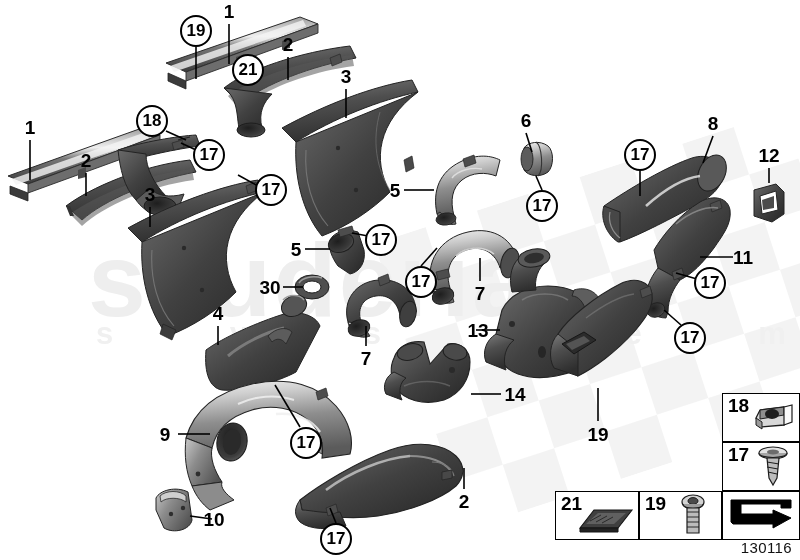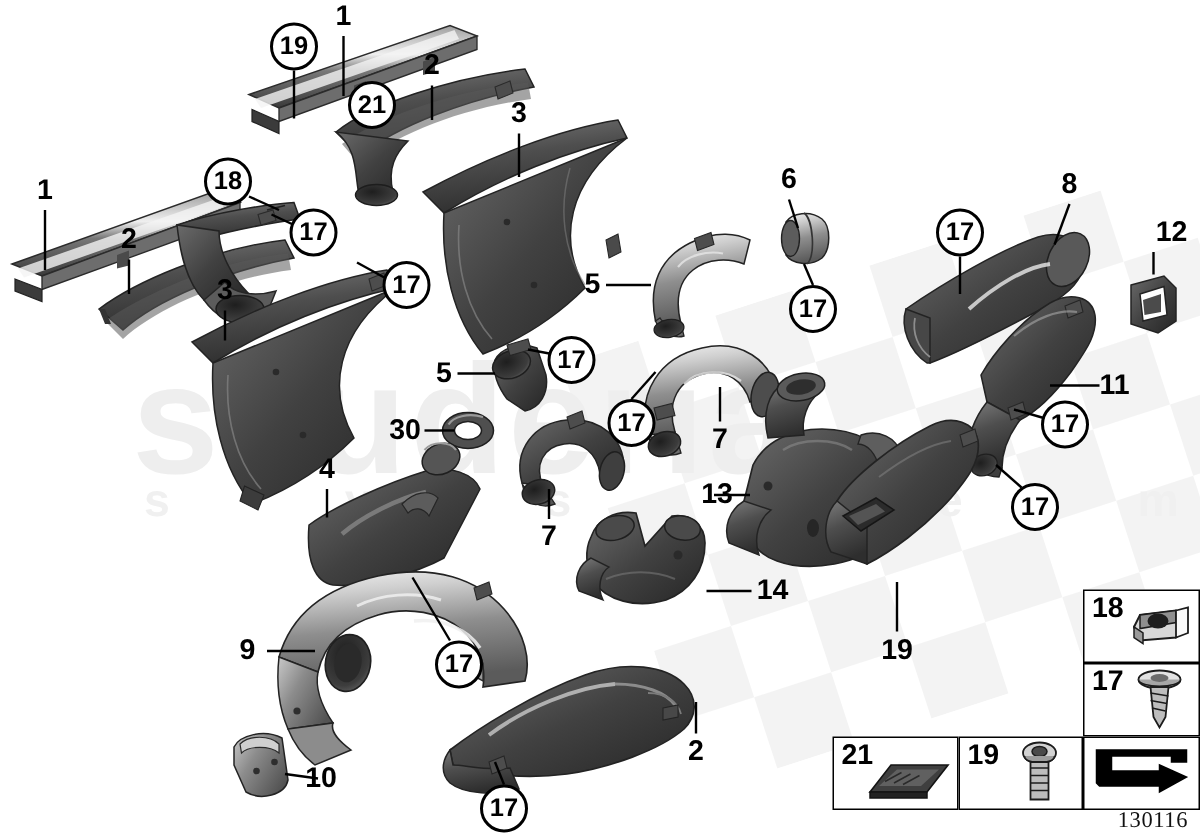--- a/index.html
+++ b/index.html
@@ -106,21 +106,20 @@
     color:#000;
     line-height:1;
   }
   #diagram-id{
     position:absolute;
     right:8px; bottom:4px;
     font-size:15px;
     color:#111;
     letter-spacing:.4px;
     z-index:6;
-    font-family:Liberation Serif, serif;
   }
 </style>
 </head>
 <body>
 
 <div id="sheet">
 
   <div id="watermark">
     <svg class="flag" viewBox="0 0 430 300">
       <g fill="#ececec">
@@ -439,21 +438,21 @@
       <div class="circ" style="left: 196px; top: 31px;">19</div>
       <div class="cal" style="left: 288px; top: 44px;">2</div>
       <div class="circ" style="left: 248px; top: 70px;">21</div>
       <div class="cal" style="left: 346px; top: 76px;">3</div>
       <div class="cal" style="left: 30px; top: 127px;">1</div>
       <div class="circ" style="left: 152px; top: 121px;">18</div>
       <div class="cal" style="left: 526px; top: 120px;">6</div>
       <div class="cal" style="left: 713px; top: 123px;">8</div>
       <div class="circ" style="left: 209px; top: 155px;">17</div>
       <div class="circ" style="left: 640px; top: 155px;">17</div>
-      <div class="cal" style="left: 769px; top: 155px; margin-left: 12px;">12</div>
+      <div class="cal" style="left: 769px; top: 155px;">12</div>
       <div class="cal" style="left: 86px; top: 160px;">2</div>
       <div class="circ" style="left: 271px; top: 190px;">17</div>
       <div class="cal" style="left: 150px; top: 194px;">3</div>
       <div class="cal" style="left: 395px; top: 190px;">5</div>
       <div class="circ" style="left: 542px; top: 206px;">17</div>
       <div class="cal" style="left: 743px; top: 257px;">11</div>
       <div class="cal" style="left: 296px; top: 249px;">5</div>
       <div class="circ" style="left: 381px; top: 240px;">17</div>
       <div class="circ" style="left: 421px; top: 282px;">17</div>
       <div class="circ" style="left: 710px; top: 283px;">17</div>

